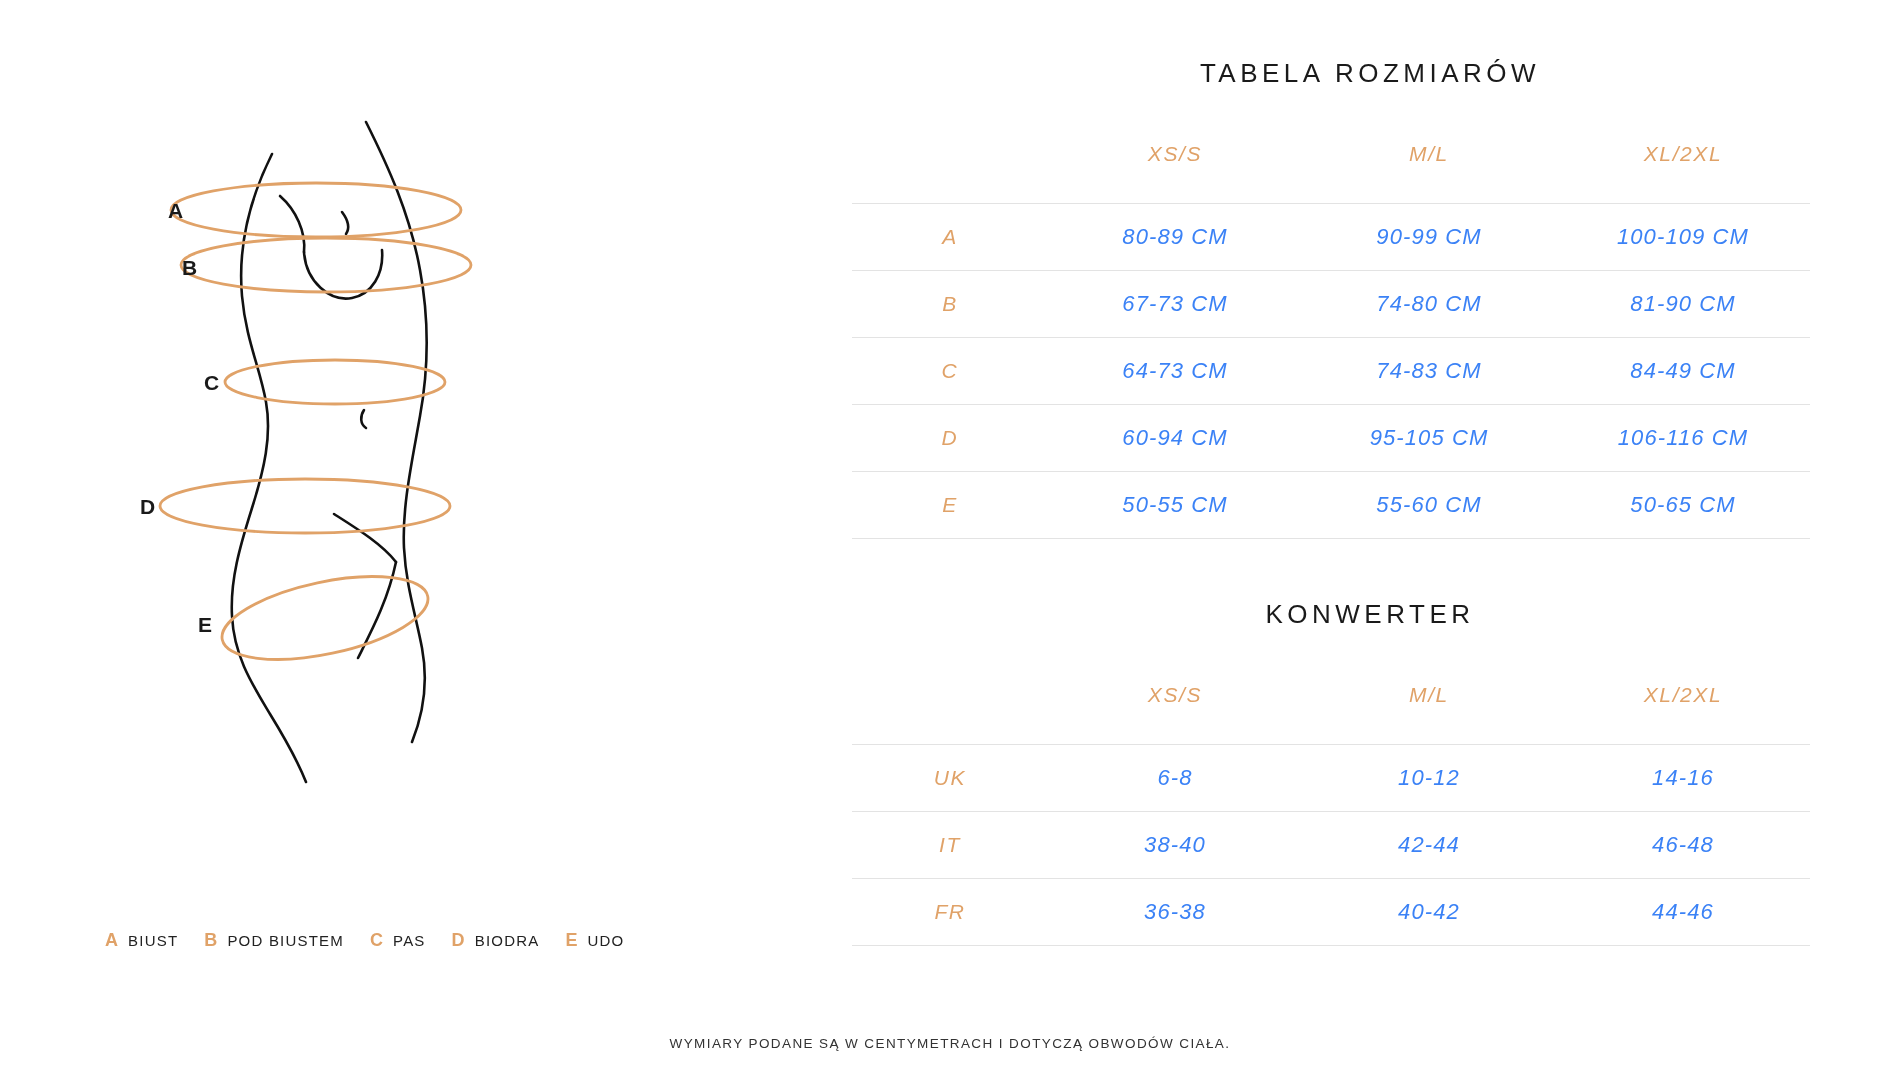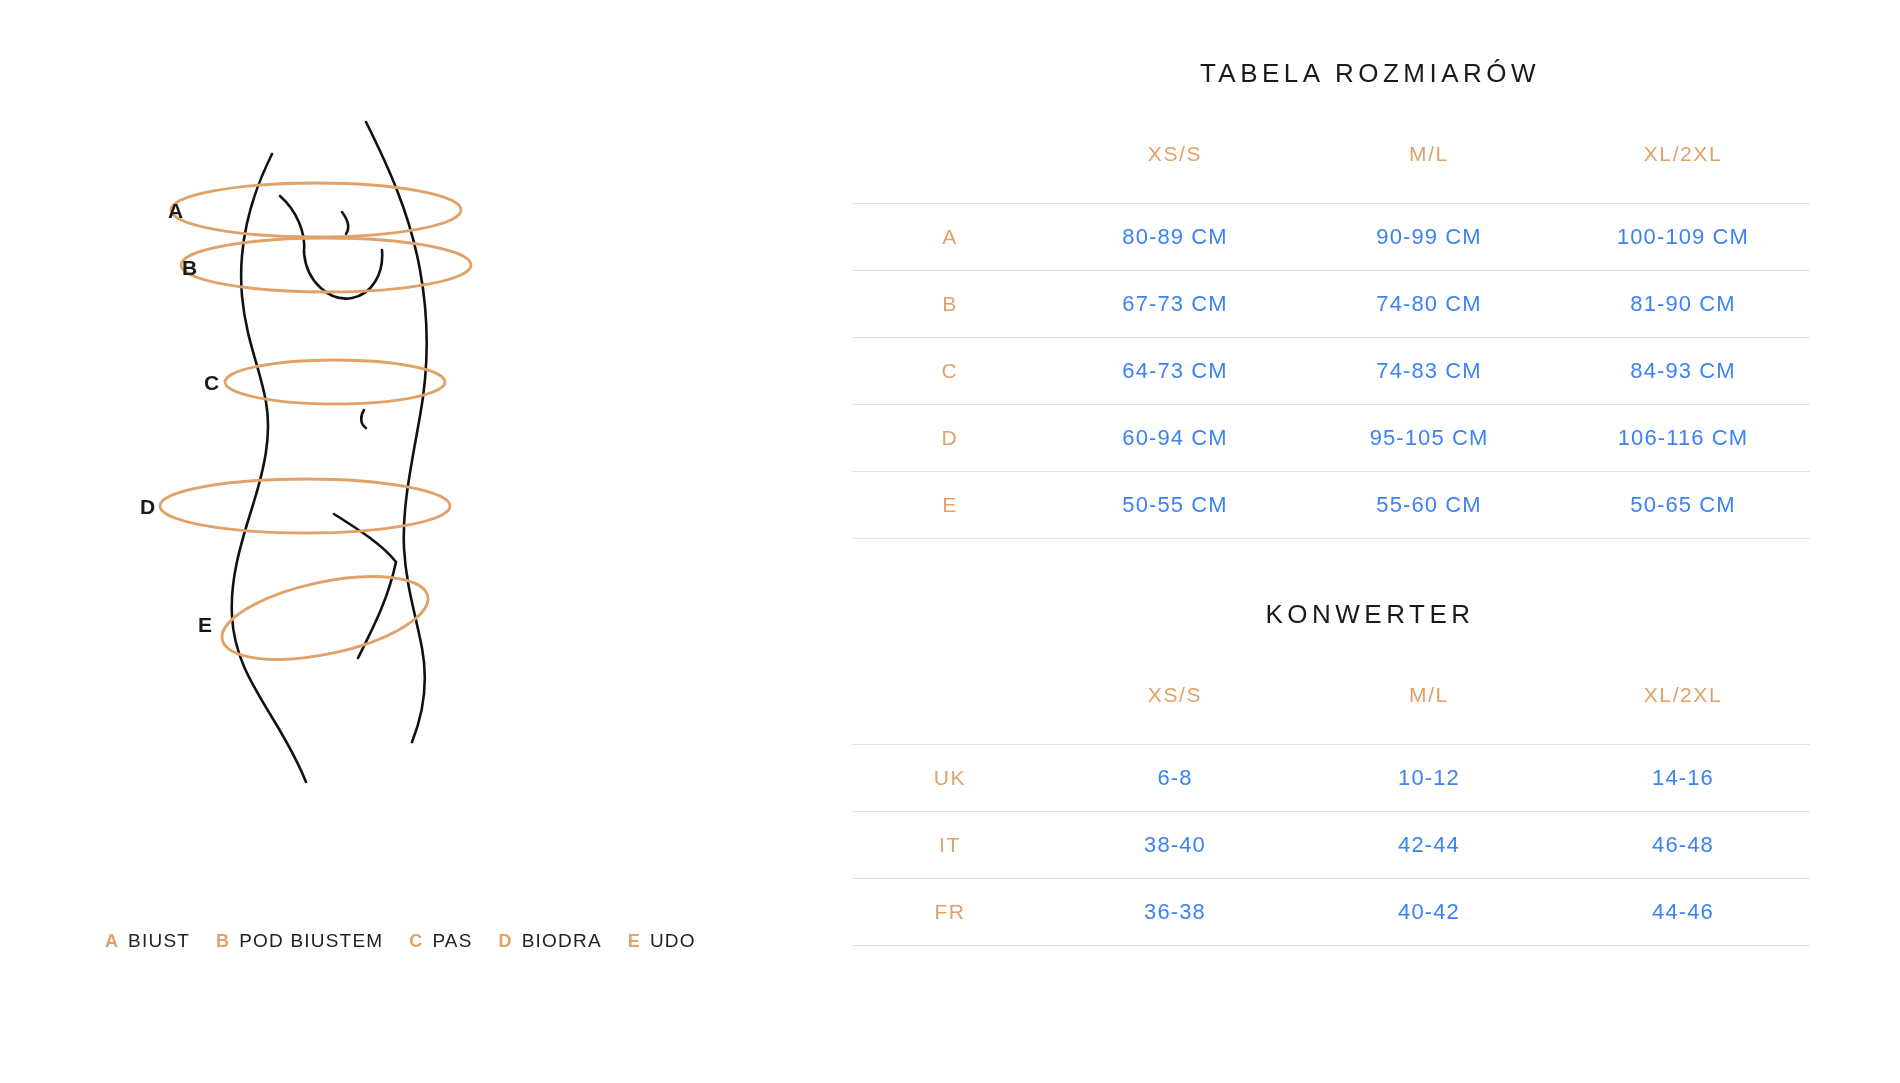--- a/index.html
+++ b/index.html
@@ -55,21 +55,21 @@
     gap: 9px;
   }
   .legend-letter {
     color: #e0a268;
     font-weight: 700;
     font-size: 18px;
   }
   .legend-label {
     color: #222;
     font-weight: 400;
-    font-size: 19px;
+    font-size: 15px;
     letter-spacing: 1.2px;
   }
 
   
   .tables-pane {
     flex: 1 1 auto;
     position: relative;
     padding-top: 58px;
   }
   .table-title {
@@ -80,20 +80,21 @@
     color: #1a1a1a;
     margin: 0 0 0 0;
     padding-left: 10px;
   }
   .sizetable {
     border-collapse: collapse;
     width: 958px;
     margin-left: 22px;
     margin-top: 34px;
     table-layout: fixed;
+    font-style: italic;
   }
   .sizetable col.c-label { width: 196px; }
   .sizetable col.c-val   { width: 254px; }
   .sizetable th, .sizetable td {
     text-align: center;
     font-weight: 400;
     padding: 0;
     height: 66px;
     vertical-align: middle;
   }
@@ -237,21 +238,21 @@
         <tr>
           <td class="row-label">B</td>
           <td class="cell">67-73 CM</td>
           <td class="cell">74-80 CM</td>
           <td class="cell">81-90 CM</td>
         </tr>
         <tr>
           <td class="row-label">C</td>
           <td class="cell">64-73 CM</td>
           <td class="cell">74-83 CM</td>
-          <td class="cell">84-93 CM</td>
+          <td class="cell">84-49 CM</td>
         </tr>
         <tr>
           <td class="row-label">D</td>
           <td class="cell">60-94 CM</td>
           <td class="cell">95-105 CM</td>
           <td class="cell">106-116 CM</td>
         </tr>
         <tr>
           <td class="row-label">E</td>
           <td class="cell">50-55 CM</td>
@@ -294,13 +295,14 @@
         <tr>
           <td class="row-label">FR</td>
           <td class="cell">36-38</td>
           <td class="cell">40-42</td>
           <td class="cell">44-46</td>
         </tr>
       </tbody>
     </table>
   </div>
 
+  <div class="footnote">WYMIARY PODANE SĄ W CENTYMETRACH I DOTYCZĄ OBWODÓW CIAŁA.</div>
 </div>
 
 </body></html>

